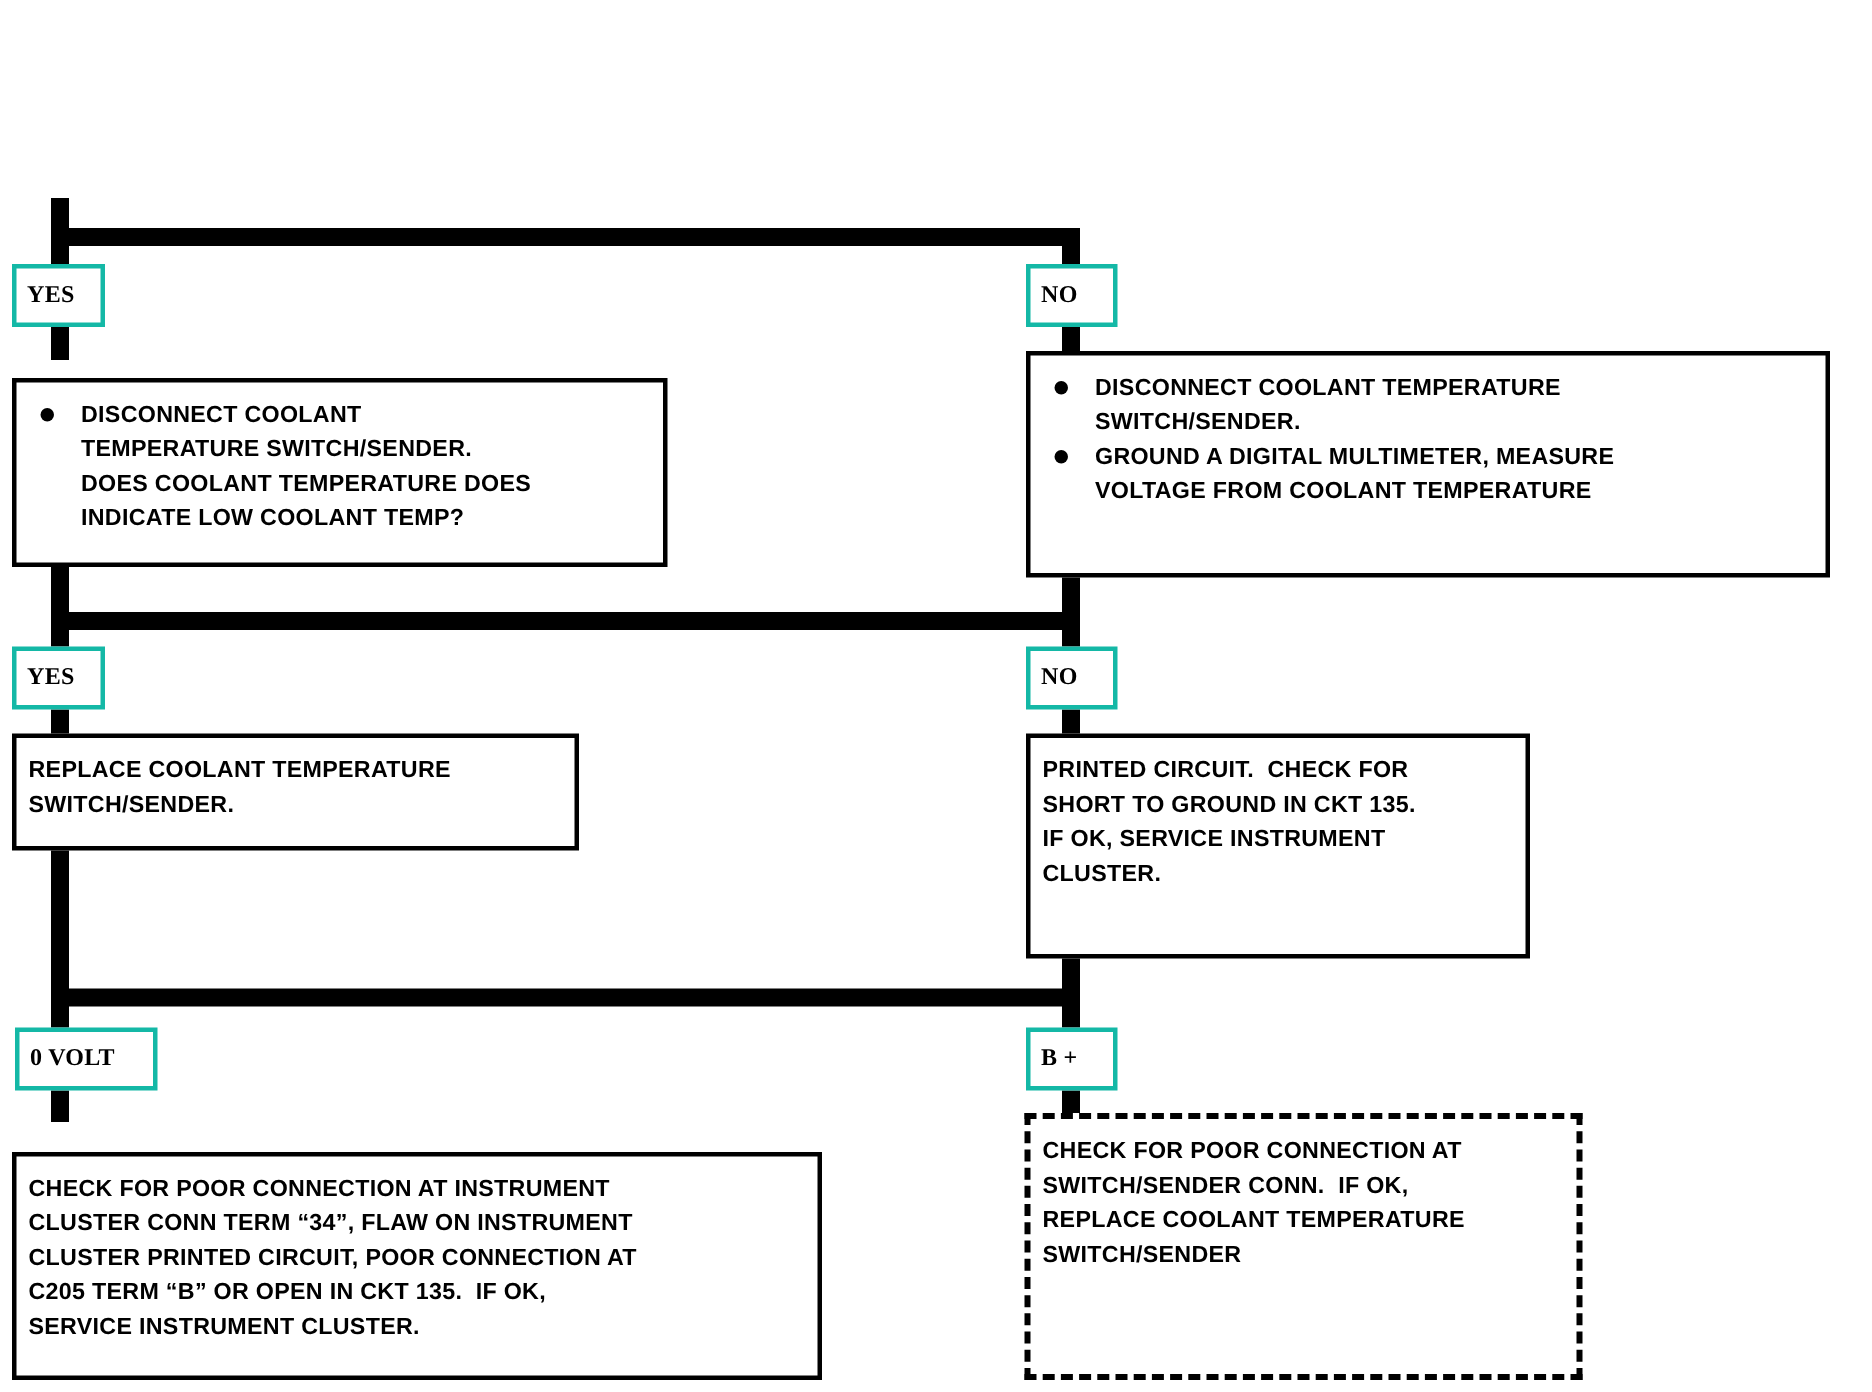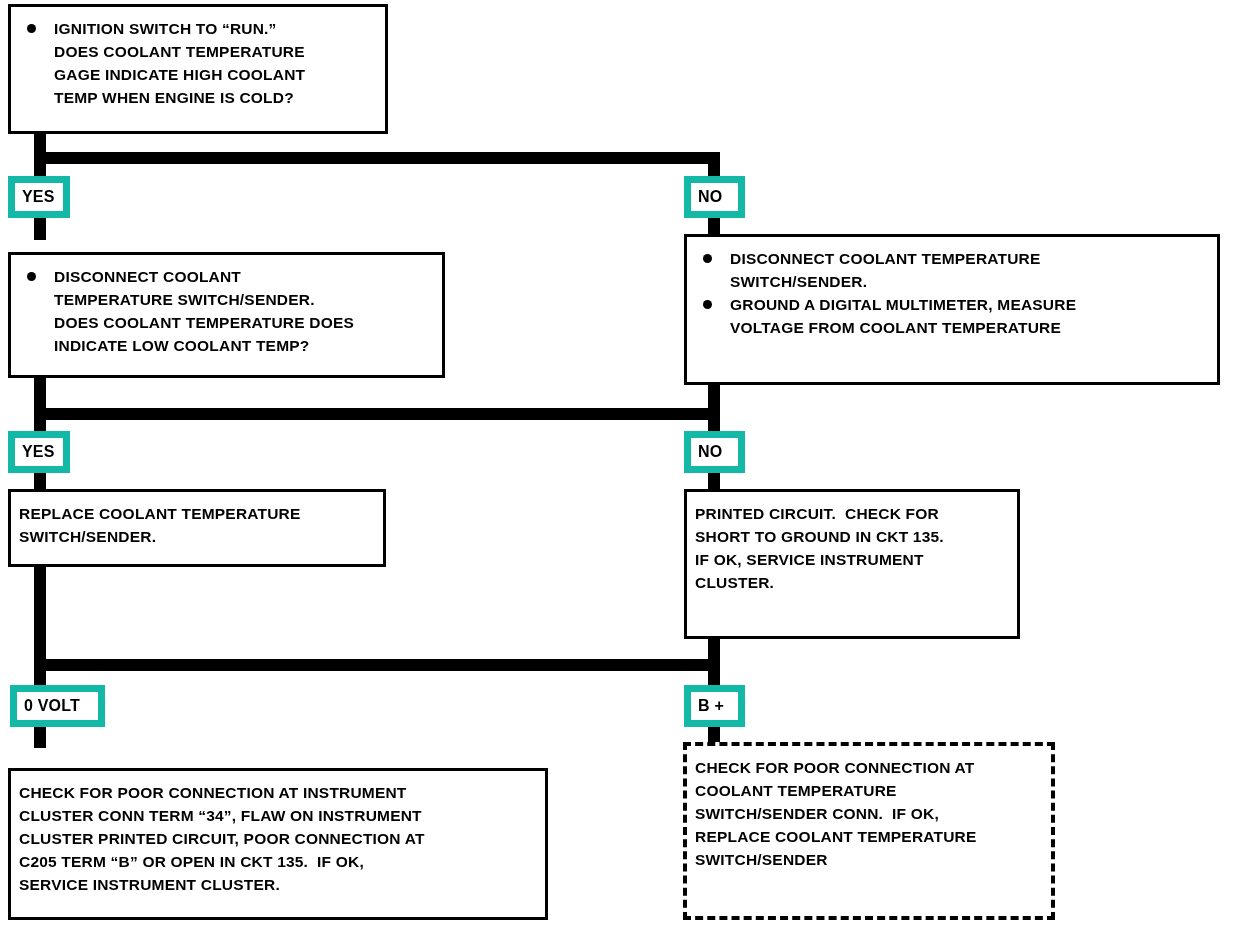--- a/index.html
+++ b/index.html
@@ -58,25 +58,26 @@
   .bullet-text {
     flex: 1 1 auto;
   }
   .indent-continued {
     padding-left: 35px;
   }
   
   .label-box {
     position: absolute;
     box-sizing: border-box;
-    border: 7px solid #14b8a6;
+    border: 3px solid #14b8a6;
     background: #ffffff;
     display: flex;
     align-items: center;
     z-index: 6;
+    font-family: Liberation Serif, serif;
   }
   .label-box .line {
     padding-left: 7px;
     font-size: 16px;
     line-height: 18px;
   }
   
   .conn {
     position: absolute;
     background: #000000;
@@ -104,33 +105,20 @@
   <div class="conn" style="left:708px; top:468px; width:12px; height:26px;"></div>
 
   <div class="conn" style="left:34px; top:565px; width:12px; height:110px;"></div>
   <div class="conn" style="left:34px; top:659px; width:686px; height:12px;"></div>
   <div class="conn" style="left:708px; top:637px; width:12px; height:34px;"></div>
   <div class="conn" style="left:34px; top:659px; width:12px; height:30px;"></div>
   <div class="conn" style="left:708px; top:659px; width:12px; height:30px;"></div>
   <div class="conn" style="left:34px; top:720px; width:12px; height:28px;"></div>
   <div class="conn" style="left:708px; top:720px; width:12px; height:28px;"></div>
 
-  <div class="box" style="left:8px; top:4px; width:380px; height:130px;">
-    <div class="box-inner">
-      <div class="bullet-item">
-        <span class="bullet"></span>
-        <span class="bullet-text">
-          <p class="line">IGNITION SWITCH TO “RUN.”</p>
-          <p class="line">DOES COOLANT TEMPERATURE</p>
-          <p class="line">GAGE INDICATE HIGH COOLANT</p>
-          <p class="line">TEMP WHEN ENGINE IS COLD?</p>
-        </span>
-      </div>
-    </div>
-  </div>
 
   <div class="label-box" style="left:8px; top:176px; width:62px; height:42px;">
     <p class="line">YES</p>
   </div>
   <div class="label-box" style="left:684px; top:176px; width:61px; height:42px;">
     <p class="line">NO</p>
   </div>
 
   <div class="box" style="left:8px; top:252px; width:437px; height:126px;">
     <div class="box-inner">
@@ -201,20 +189,19 @@
       <p class="line">CLUSTER CONN TERM “34”, FLAW ON INSTRUMENT</p>
       <p class="line">CLUSTER PRINTED CIRCUIT, POOR CONNECTION AT</p>
       <p class="line">C205 TERM “B” OR OPEN IN CKT 135.  IF OK,</p>
       <p class="line">SERVICE INSTRUMENT CLUSTER.</p>
     </div>
   </div>
 
   <div class="box dashed" style="left:683px; top:742px; width:372px; height:178px;">
     <div class="box-inner">
       <p class="line">CHECK FOR POOR CONNECTION AT</p>
-      <p class="line">COOLANT TEMPERATURE</p>
       <p class="line">SWITCH/SENDER CONN.  IF OK,</p>
       <p class="line">REPLACE COOLANT TEMPERATURE</p>
       <p class="line">SWITCH/SENDER</p>
     </div>
   </div>
 
 </div>
 
 </body></html>

